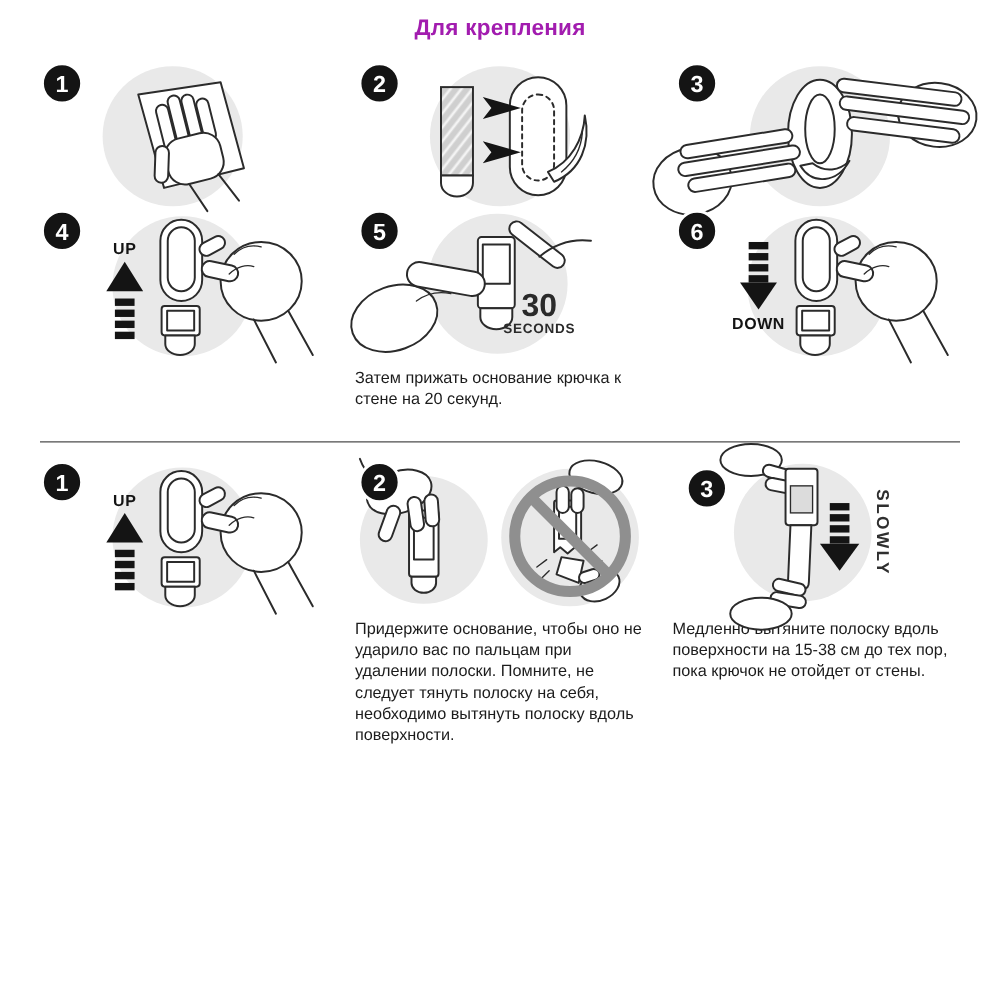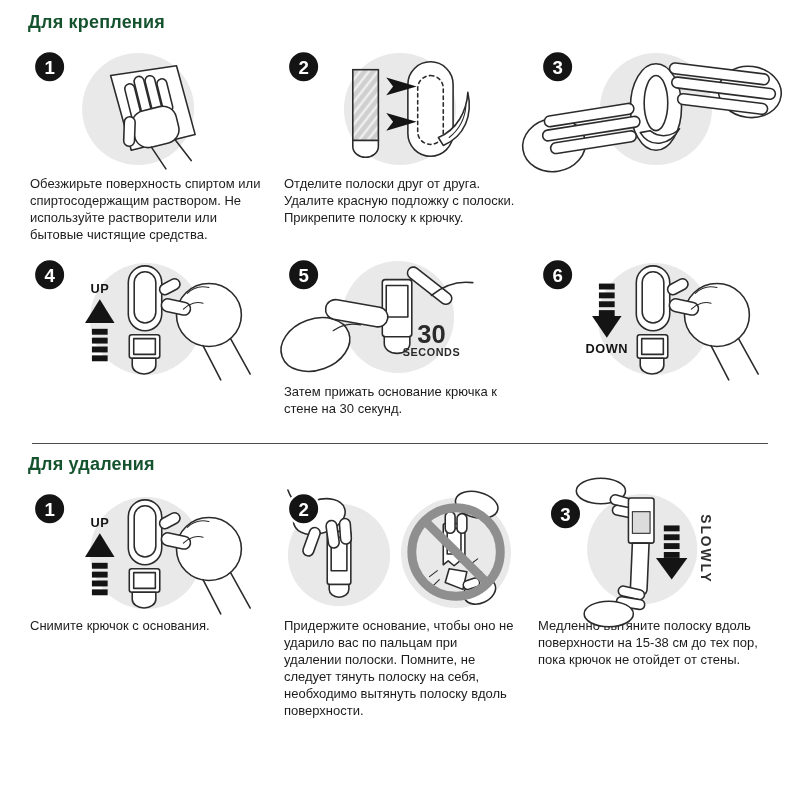--- a/index.html
+++ b/index.html
@@ -2,22 +2,23 @@
 <html><head>
 <meta charset="utf-8">
 <style>
   html,body{margin:0;padding:0;}
   body{
     width:800px;height:800px;overflow:hidden;background:#ffffff;
     font-family:"Liberation Sans", sans-serif;color:#1c1c1c;
   }
   .container{padding:8px 28px 0 28px;}
   .section-title{
-    font-size:18px;font-weight:bold;letter-spacing:.2px;color:#14532d;
+    font-size:18px;font-weight:bold;letter-spacing:.2px;color:#a21caf;
     margin:4px 0 12px 0;
+    text-align:center;
   }
   .steps-grid{
     display:grid;grid-template-columns:repeat(3,1fr);column-gap:18px;row-gap:0;
   }
   .step{min-width:0;}
   .illo{position:relative;height:118px;}
   .illo svg{position:absolute;left:0;top:0;width:100%;height:130px;overflow:visible;}
   .step-text{
     font-size:13px;line-height:17px;margin:12px 0 10px 2px;color:#1c1c1c;
   }
@@ -62,21 +63,20 @@
               <rect class="wh" x="95" y="66" width="11" height="30" rx="5.5" transform="rotate(16 100 80)"></rect>
               <path class="ln" d="M118,102 L127,127"></path>
               <path class="ln" d="M143,100 L154,125"></path>
             </g>
             <g>
               <circle class="badge-c" cx="22" cy="21" r="16"></circle>
               <text class="badge-num" x="22" y="28">1</text>
             </g>
           </svg>
         </div>
-        <p class="step-text">Обезжирьте поверхность спиртом или спиртосодержащим раствором. Не используйте растворители или бытовые чистящие средства.</p>
       </div>
 
       <div class="step">
         <div class="illo">
           <svg viewBox="0 0 240 130">
             <defs>
               <pattern id="hatchP" patternUnits="userSpaceOnUse" width="7" height="7" patternTransform="rotate(38)">
                 <rect width="7" height="7" fill="#cfcfcf"></rect>
                 <line x1="1.5" y1="0" x2="1.5" y2="7" stroke="#f3f3f3" stroke-width="2.2"></line>
               </pattern>
@@ -93,21 +93,20 @@
               <path class="thin" d="M170,93 C180,85 186,74 187,61"></path>
             </g>
             <polygon class="solid" points="137,41 106,32 113,41 106,50"></polygon>
             <polygon class="solid" points="137,77 106,68 113,77 106,86"></polygon>
             <g>
               <circle class="badge-c" cx="22" cy="21" r="16"></circle>
               <text class="badge-num" x="22" y="28">2</text>
             </g>
           </svg>
         </div>
-        <p class="step-text">Отделите полоски друг от друга. Удалите красную подложку с полоски. Прикрепите полоску к крючку.</p>
       </div>
 
       <div class="step">
         <div class="illo">
           <svg viewBox="0 0 240 130">
             <circle class="gbg" cx="122" cy="64" r="57"></circle>
             <g>
               <ellipse class="wh" cx="122" cy="62" rx="26" ry="44"></ellipse>
               <ellipse class="ln" cx="122" cy="58" rx="12" ry="28"></ellipse>
               <path class="wh" d="M106,88 C116,104 136,102 146,84 C138,92 126,94 116,86 Z"></path>
@@ -187,21 +186,21 @@
               <path class="thin" d="M52,78 C60,72 70,70 80,72"></path>
             </g>
             <text class="big-num" x="152" y="90">30</text>
             <text class="small-caps" x="152" y="104">SECONDS</text>
             <g>
               <circle class="badge-c" cx="22" cy="21" r="16"></circle>
               <text class="badge-num" x="22" y="28">5</text>
             </g>
           </svg>
         </div>
-        <p class="step-text">Затем прижать основание крючка к стене на 30 секунд.</p>
+        <p class="step-text">Затем прижать основание крючка к стене на 20 секунд.</p>
       </div>
 
       <div class="step">
         <div class="illo">
           <svg viewBox="0 0 240 130">
             <circle class="gbg" cx="120" cy="66" r="57"></circle>
             <g>
               <rect class="wh" x="102" y="12" width="34" height="66" rx="17"></rect>
               <rect class="ln" x="108" y="18" width="22" height="52" rx="11"></rect>
               <rect class="wh" x="103" y="82" width="31" height="24" rx="2.5"></rect>
@@ -232,21 +231,20 @@
           </svg>
         </div>
       </div>
 
     </div>
   </section>
 
   <hr class="divider">
 
   <section>
-    <h2 class="section-title">Для удаления</h2>
 
     <div class="steps-grid">
 
       <div class="step">
         <div class="illo">
           <svg viewBox="0 0 240 130">
             <circle class="gbg" cx="120" cy="66" r="57"></circle>
             <g>
               <rect class="wh" x="102" y="12" width="34" height="66" rx="17"></rect>
               <rect class="ln" x="108" y="18" width="22" height="52" rx="11"></rect>
@@ -270,21 +268,20 @@
               <rect class="solid" x="65" y="85" width="16" height="6"></rect>
               <rect class="solid" x="65" y="94" width="16" height="6"></rect>
               <rect class="solid" x="65" y="103" width="16" height="6"></rect>
             </g>
             <g>
               <circle class="badge-c" cx="22" cy="21" r="16"></circle>
               <text class="badge-num" x="22" y="28">1</text>
             </g>
           </svg>
         </div>
-        <p class="step-text">Снимите крючок с основания.</p>
       </div>
 
       <div class="step">
         <div class="illo">
           <svg viewBox="0 0 240 130">
             <circle class="gbg" cx="58" cy="68" r="52"></circle>
             <circle class="gbg" cx="177" cy="66" r="56"></circle>
             <g>
               <rect class="wh" x="46" y="44" width="24" height="54" rx="2.5"></rect>
               <rect class="ln" x="50" y="50" width="16" height="34"></rect>

